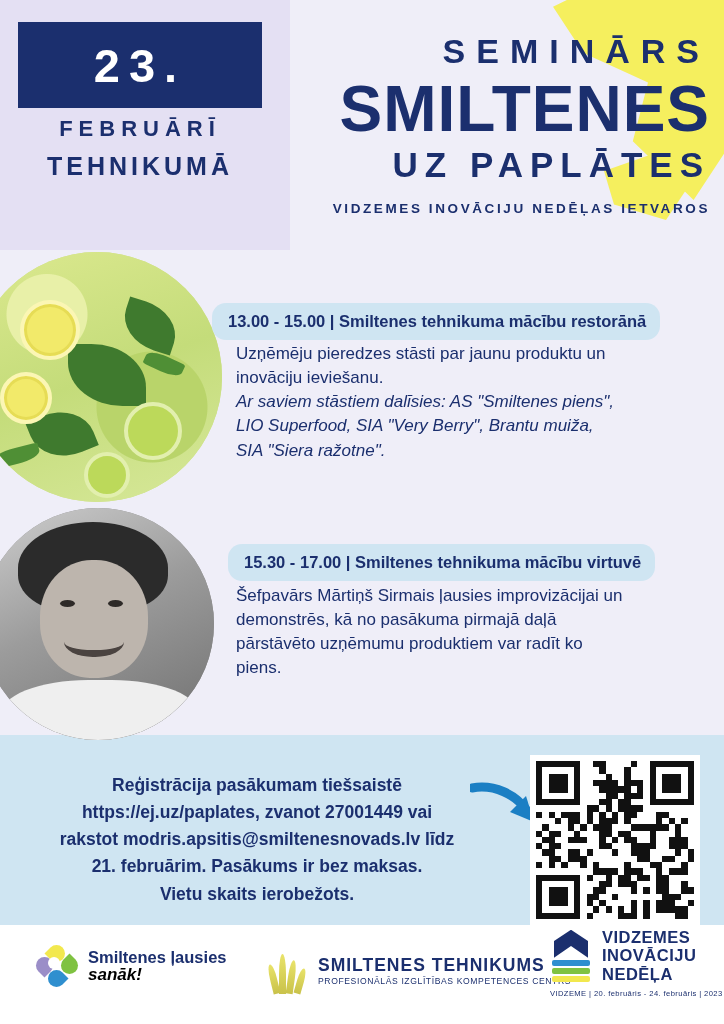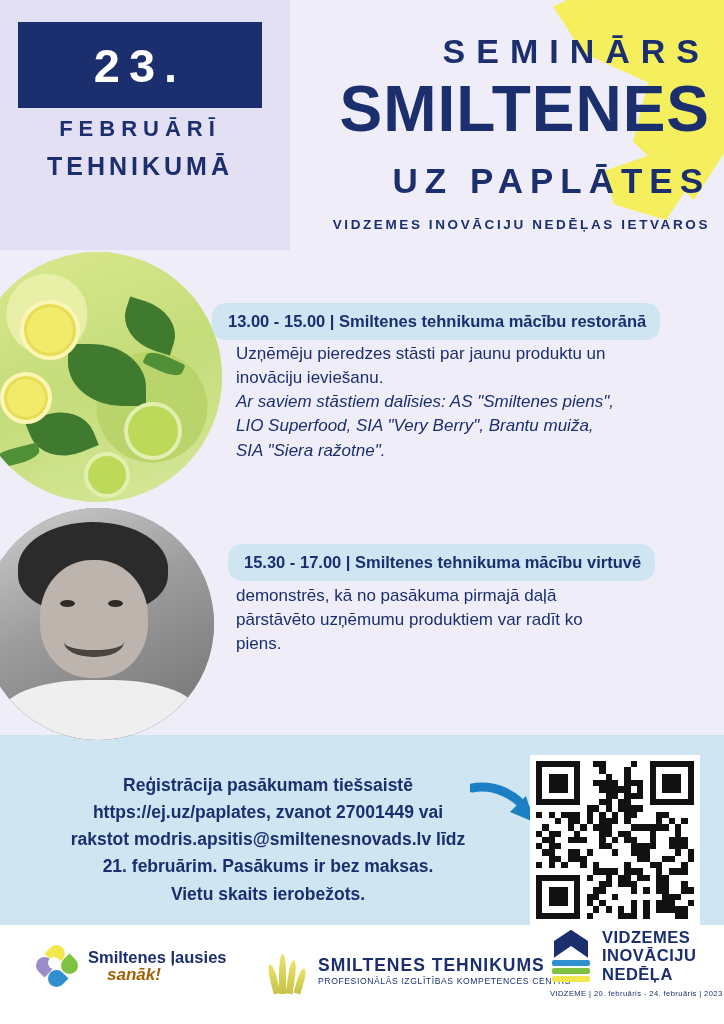--- a/index.html
+++ b/index.html
@@ -126,21 +126,21 @@
     letter-spacing: 1px;
     line-height: 1.05;
     margin-top: 8px;
   }
   .h-uzpaplates {
     color: #1b2f6e;
     font-size: 35px;
     font-weight: bold;
     letter-spacing: 7px;
     line-height: 1;
-    margin-top: 20px;
+    margin-top: 4px;
   }
   .h-sub {
     color: #1b2f6e;
     font-size: 13.5px;
     font-weight: bold;
     letter-spacing: 2.6px;
     line-height: 1;
     margin-top: 20px;
   }
 
@@ -251,21 +251,21 @@
     line-height: 1.42;
   }
   #s1-head { left: 212px; top: 303px; }
   #s1-body { left: 236px; top: 342px; width: 470px; }
   #s2-head { left: 228px; top: 544px; }
   #s2-body { left: 236px; top: 584px; width: 460px; }
 
   
   .reg-text {
     position: absolute;
-    left: 43px; top: 772px;
+    left: 32px; top: 772px;
     width: 450px;
     z-index: 3;
     color: #1b2f6e;
     font-size: 17.5px;
     font-weight: bold;
     line-height: 1.55;
     text-align: center;
   }
   .arrow {
     position: absolute;
@@ -308,26 +308,25 @@
     width: 17px; height: 17px;
     border-radius: 50% 50% 50% 0;
   }
   .logo-smiltene .txt1 {
     color: #1b2f6e;
     font-size: 16.5px;
     font-weight: bold;
     line-height: 1.1;
   }
   .logo-smiltene .txt2 {
-    color: #a16207;
+    color: #000000;
     font-size: 17px;
     font-style: italic;
     font-weight: bold;
     line-height: 1.1;
-    margin-left: 19px;
   }
 
   .logo-tehnikums {
     position: absolute;
     left: 268px; top: 948px;
     z-index: 5;
     display: flex;
     align-items: center;
     gap: 10px;
   }
@@ -451,20 +450,21 @@
   <div class="session-body" id="s1-body">
     <div>Uzņēmēju pieredzes stāsti par jaunu produktu un</div>
     <div>inovāciju ieviešanu.</div>
     <div style="font-style:italic;">Ar saviem stāstiem dalīsies: AS "Smiltenes piens",</div>
     <div style="font-style:italic;">LIO Superfood, SIA "Very Berry", Brantu muiža,</div>
     <div style="font-style:italic;">SIA "Siera ražotne".</div>
   </div>
 
   <div class="session-head" id="s2-head">15.30 - 17.00 | Smiltenes tehnikuma mācību virtuvē</div>
   <div class="session-body" id="s2-body">
+    <div>Šefpavārs Mārtiņš Sirmais ļausies improvizācijai un</div>
     <div>demonstrēs, kā no pasākuma pirmajā daļā</div>
     <div>pārstāvēto uzņēmumu produktiem var radīt ko</div>
     <div>piens.</div>
   </div>
 
   <div class="reg-text">
     <div>Reģistrācija pasākumam tiešsaistē</div>
     <div>https://ej.uz/paplates, zvanot 27001449 vai</div>
     <div>rakstot modris.apsitis@smiltenesnovads.lv līdz</div>
     <div>21. februārim.  Pasākums ir bez maksas.</div>

